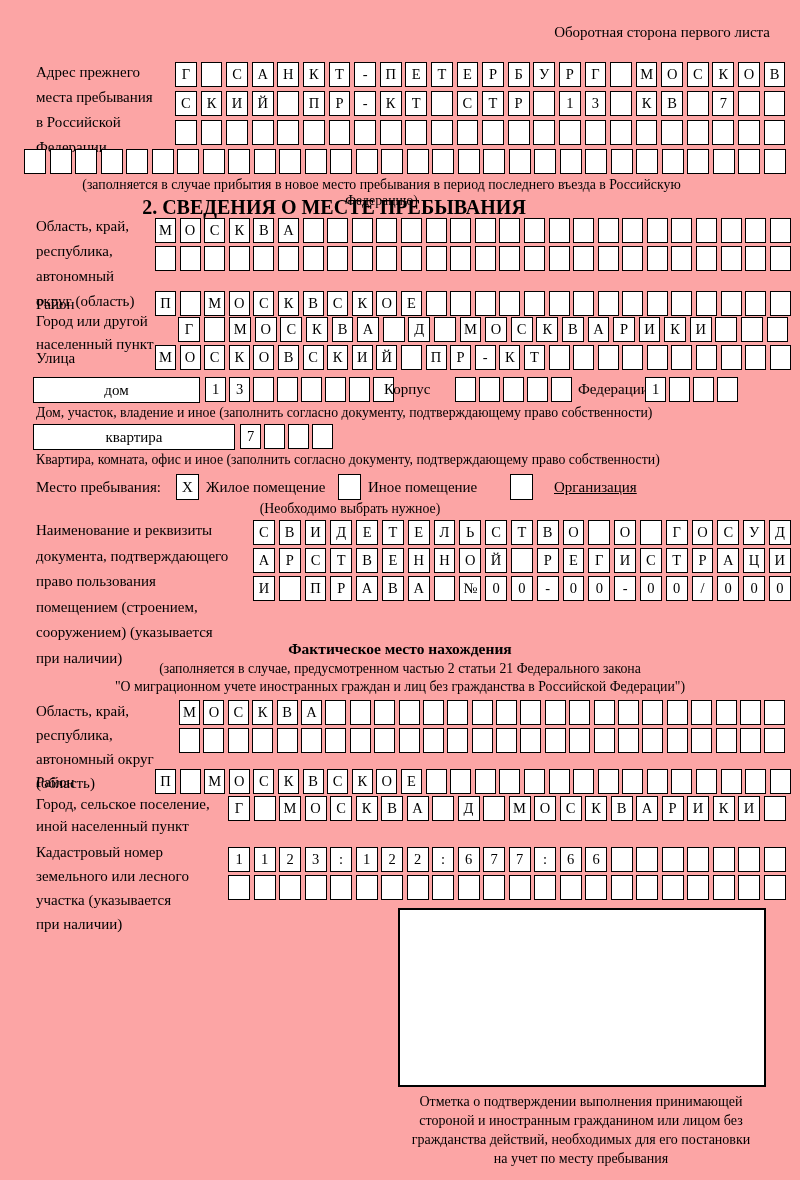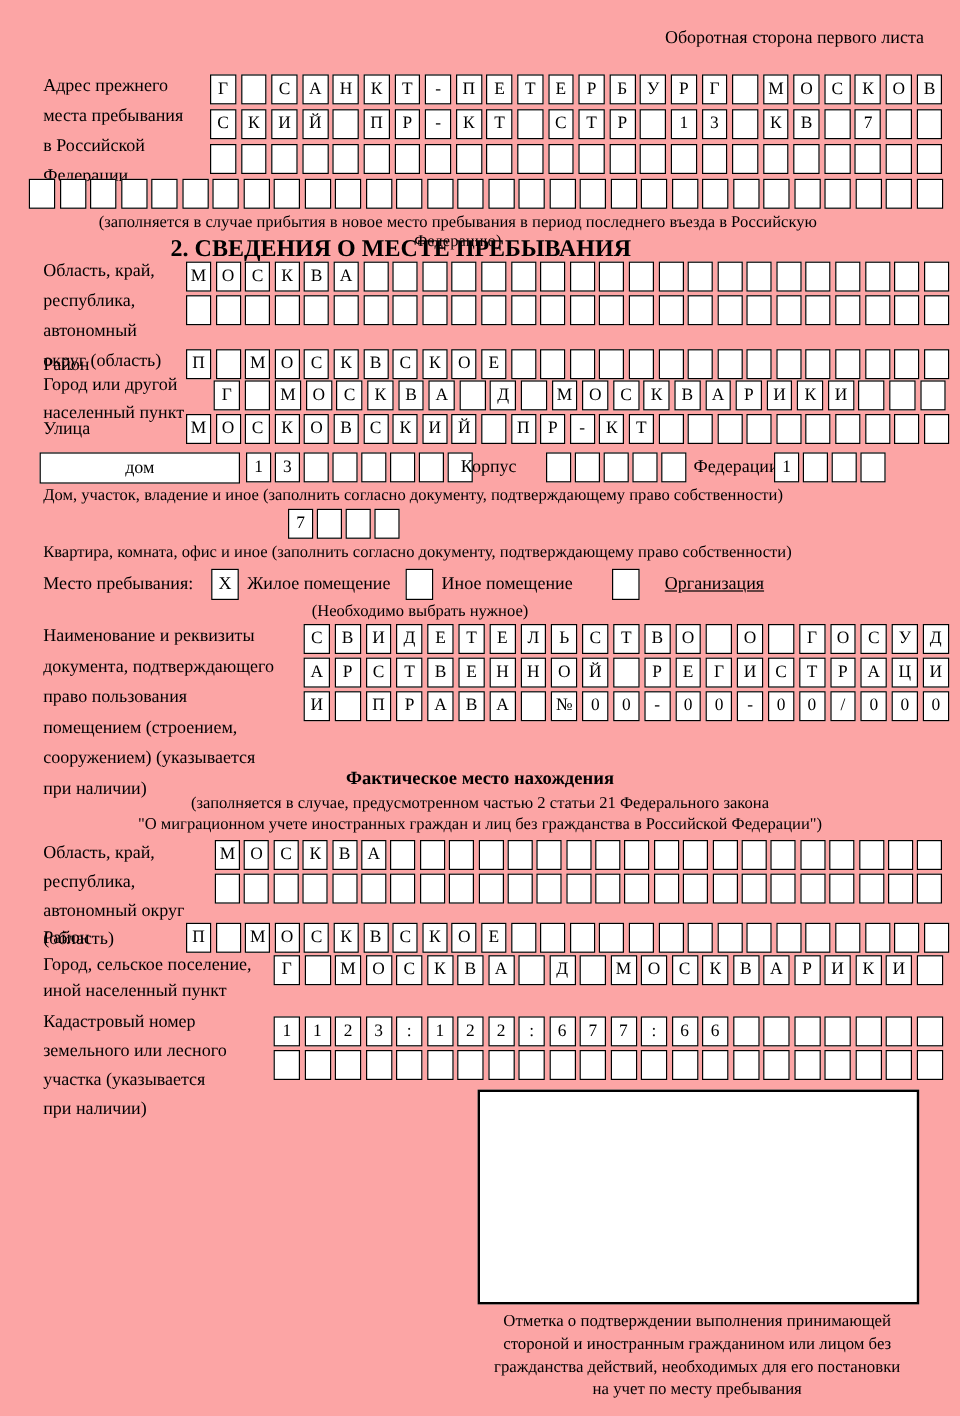--- a/index.html
+++ b/index.html
@@ -321,20 +321,21 @@
     </div>
   <div class="lbl" style="left:578px;top:377px;">Федерации</div>
   <div class="row pd" style="left:645px;top:377px;">
       <div class="cell">1</div>
       <div class="cell"></div>
       <div class="cell"></div>
       <div class="cell"></div>
     </div>
   <div class="cap" style="left:36px;top:405px;">Дом, участок, владение и иное (заполнить согласно документу, подтверждающему право собственности)</div>
 
+  <div class="widebox" style="left:33px;top:424px;width:202px;">квартира</div>
   <div class="row pd" style="left:240px;top:424px;">
       <div class="cell">7</div>
       <div class="cell"></div>
       <div class="cell"></div>
       <div class="cell"></div>
     </div>
   <div class="cap" style="left:36px;top:452px;">Квартира, комната, офис и иное (заполнить согласно документу, подтверждающему право собственности)</div>
 
   <div class="lbl" style="left:36px;top:475px;">Место пребывания:</div>
   <div class="chk" style="left:176px;top:474px;">X</div>

